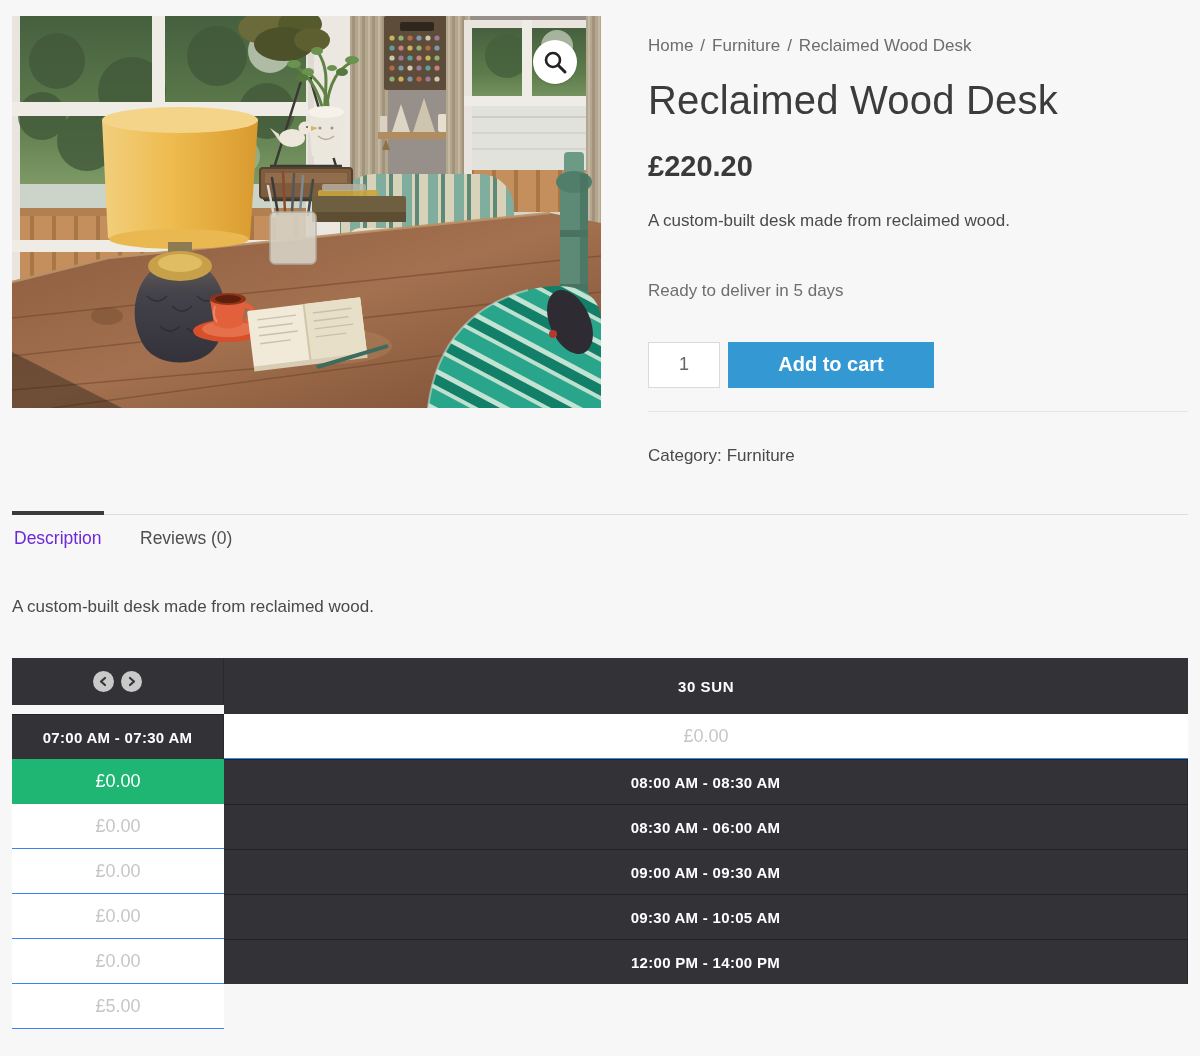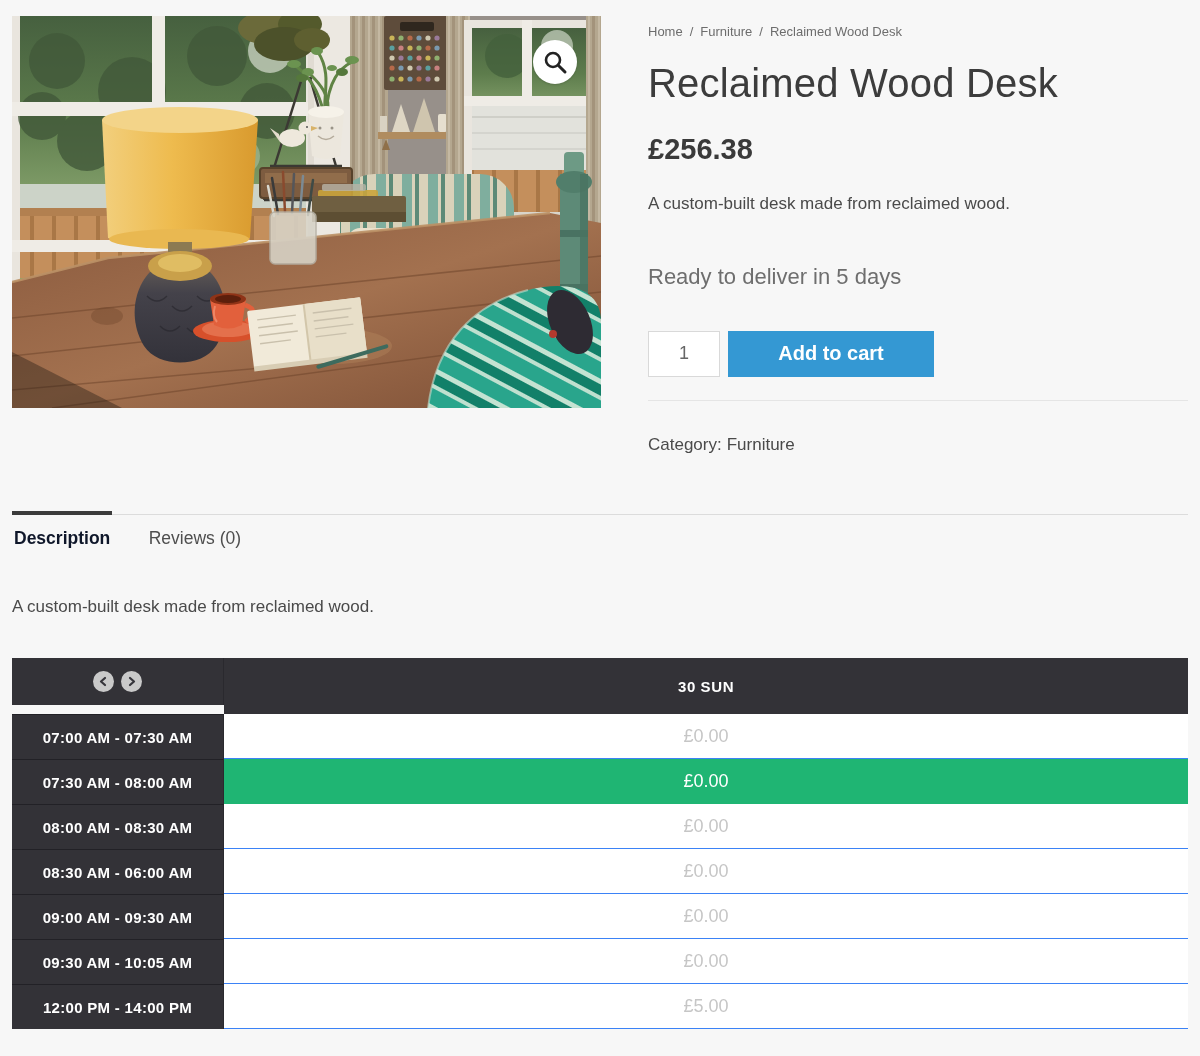--- a/index.html
+++ b/index.html
@@ -18,27 +18,27 @@
   .photo svg { display:block; }
   .zoom-btn {
     position:absolute; left:521px; top:24px; width:44px; height:44px;
     border-radius:50%; background:#fff; border:none; cursor:pointer;
     display:flex; align-items:center; justify-content:center; padding:0;
     box-shadow:0 1px 2px rgba(0,0,0,.15);
   }
 
   
   .info { position:absolute; left:648px; top:16px; width:540px; }
-  .breadcrumb { margin-top:8px; font-size:13px; color:#6d6d6d; }
+  .breadcrumb { margin-top:20px; font-size:17px; color:#6d6d6d; }
   .breadcrumb a { color:#6d6d6d; text-decoration:none; cursor:pointer; }
   .breadcrumb .sep { margin:0 7px; }
   h1.title { margin:22px 0 0; font-size:40px; font-weight:400; color:#3c3c3c; line-height:1.12; letter-spacing:.2px; }
   .price { margin-top:27px; font-size:29px; font-weight:700; color:#3a3a3a; }
   .short-desc { margin:27px 0 0; font-size:17px; color:#4a4a4a; line-height:1.3; }
-  .avail { margin:49px 0 0; font-size:22px; color:#6e6e6e; }
+  .avail { margin:49px 0 0; font-size:17px; color:#6e6e6e; }
   .cart-row { margin-top:41px; display:flex; gap:8px; }
   .qty {
     width:72px; height:46px; border:1px solid #d9d9d9; background:#fff;
     text-align:center; font-size:18px; color:#666; font-family:inherit;
   }
   .add-cart {
     width:206px; height:46px; border:none; cursor:pointer;
     background: var(--accent-blue, #3498d3); color:#fff;
     font-weight:700; font-size:20px; font-family:inherit;
   }
@@ -48,21 +48,21 @@
 
   
   .lower { position:absolute; left:12px; top:511px; width:1176px; }
   .tabbar { position:relative; height:58px; }
   .tabbar::before { content:""; position:absolute; left:0; right:0; top:3px; border-top:1px solid #dcdcdc; }
   .tab {
     position:relative; display:inline-block; vertical-align:top;
     border-top:4px solid transparent; padding:13px 2px 0; margin-right:30px;
     font-size:17.5px; color:#4f4f4f; cursor:pointer;
   }
-  .tab.active { border-top-color:#3b3b3b; color:#0f172a; font-weight:700; }
+  .tab.active { border-top-color:#3b3b3b; color:#6d28d9; font-weight:400; }
   .desc-body { margin:26px 0 0; font-size:17px; color:#4a4a4a; line-height:24px; }
 
   
   .booking { margin-top:39px; display:grid; grid-template-columns:212px 1fr; width:1176px; }
   .bk-head-left {
     height:47px; background: var(--table-dark, #333237);
     display:flex; align-items:center; justify-content:center; gap:7px;
     border-right:1px solid #2a292e;
   }
   .bk-head-day {
@@ -408,21 +408,21 @@
         <line x1="16.2" y1="16.2" x2="23" y2="23" stroke="#222" stroke-width="3" stroke-linecap="round"></line>
       </svg>
     </button>
   </div>
 
   <div class="info">
     <nav class="breadcrumb">
       <a>Home</a><span class="sep">/</span><a>Furniture</a><span class="sep">/</span><span>Reclaimed Wood Desk</span>
     </nav>
     <h1 class="title">Reclaimed Wood Desk</h1>
-    <div class="price">£256.38</div>
+    <div class="price">£220.20</div>
     <p class="short-desc">A custom-built desk made from reclaimed wood.</p>
     <p class="avail">Ready to deliver in 5 days</p>
     <div class="cart-row">
       <input class="qty" type="text" value="1" style="">
       <button class="add-cart">Add to cart</button>
     </div>
     <div class="divider"></div>
     <div class="cat">
       <span>Category:</span><a>Furniture</a>
     </div>
@@ -445,21 +445,20 @@
         <button class="nav-btn" aria-label="Next day">
           <svg width="11" height="11" viewBox="0 0 11 11">
             <polyline points="4,2 8,5.5 4,9" fill="none" stroke="#35343a" stroke-width="2.2" stroke-linecap="round" stroke-linejoin="round"></polyline>
           </svg>
         </button>
       </div>
       <div class="bk-head-day">30 SUN</div>
 
     <div class="bk-time">07:00 AM - 07:30 AM</div>
         <div class="bk-price">£0.00</div>
-        <div class="bk-time">07:30 AM - 08:00 AM</div>
         <div class="bk-price selected">£0.00</div>
         <div class="bk-time">08:00 AM - 08:30 AM</div>
         <div class="bk-price">£0.00</div>
         <div class="bk-time">08:30 AM - 06:00 AM</div>
         <div class="bk-price">£0.00</div>
         <div class="bk-time">09:00 AM - 09:30 AM</div>
         <div class="bk-price">£0.00</div>
         <div class="bk-time">09:30 AM - 10:05 AM</div>
         <div class="bk-price">£0.00</div>
         <div class="bk-time">12:00 PM - 14:00 PM</div>

